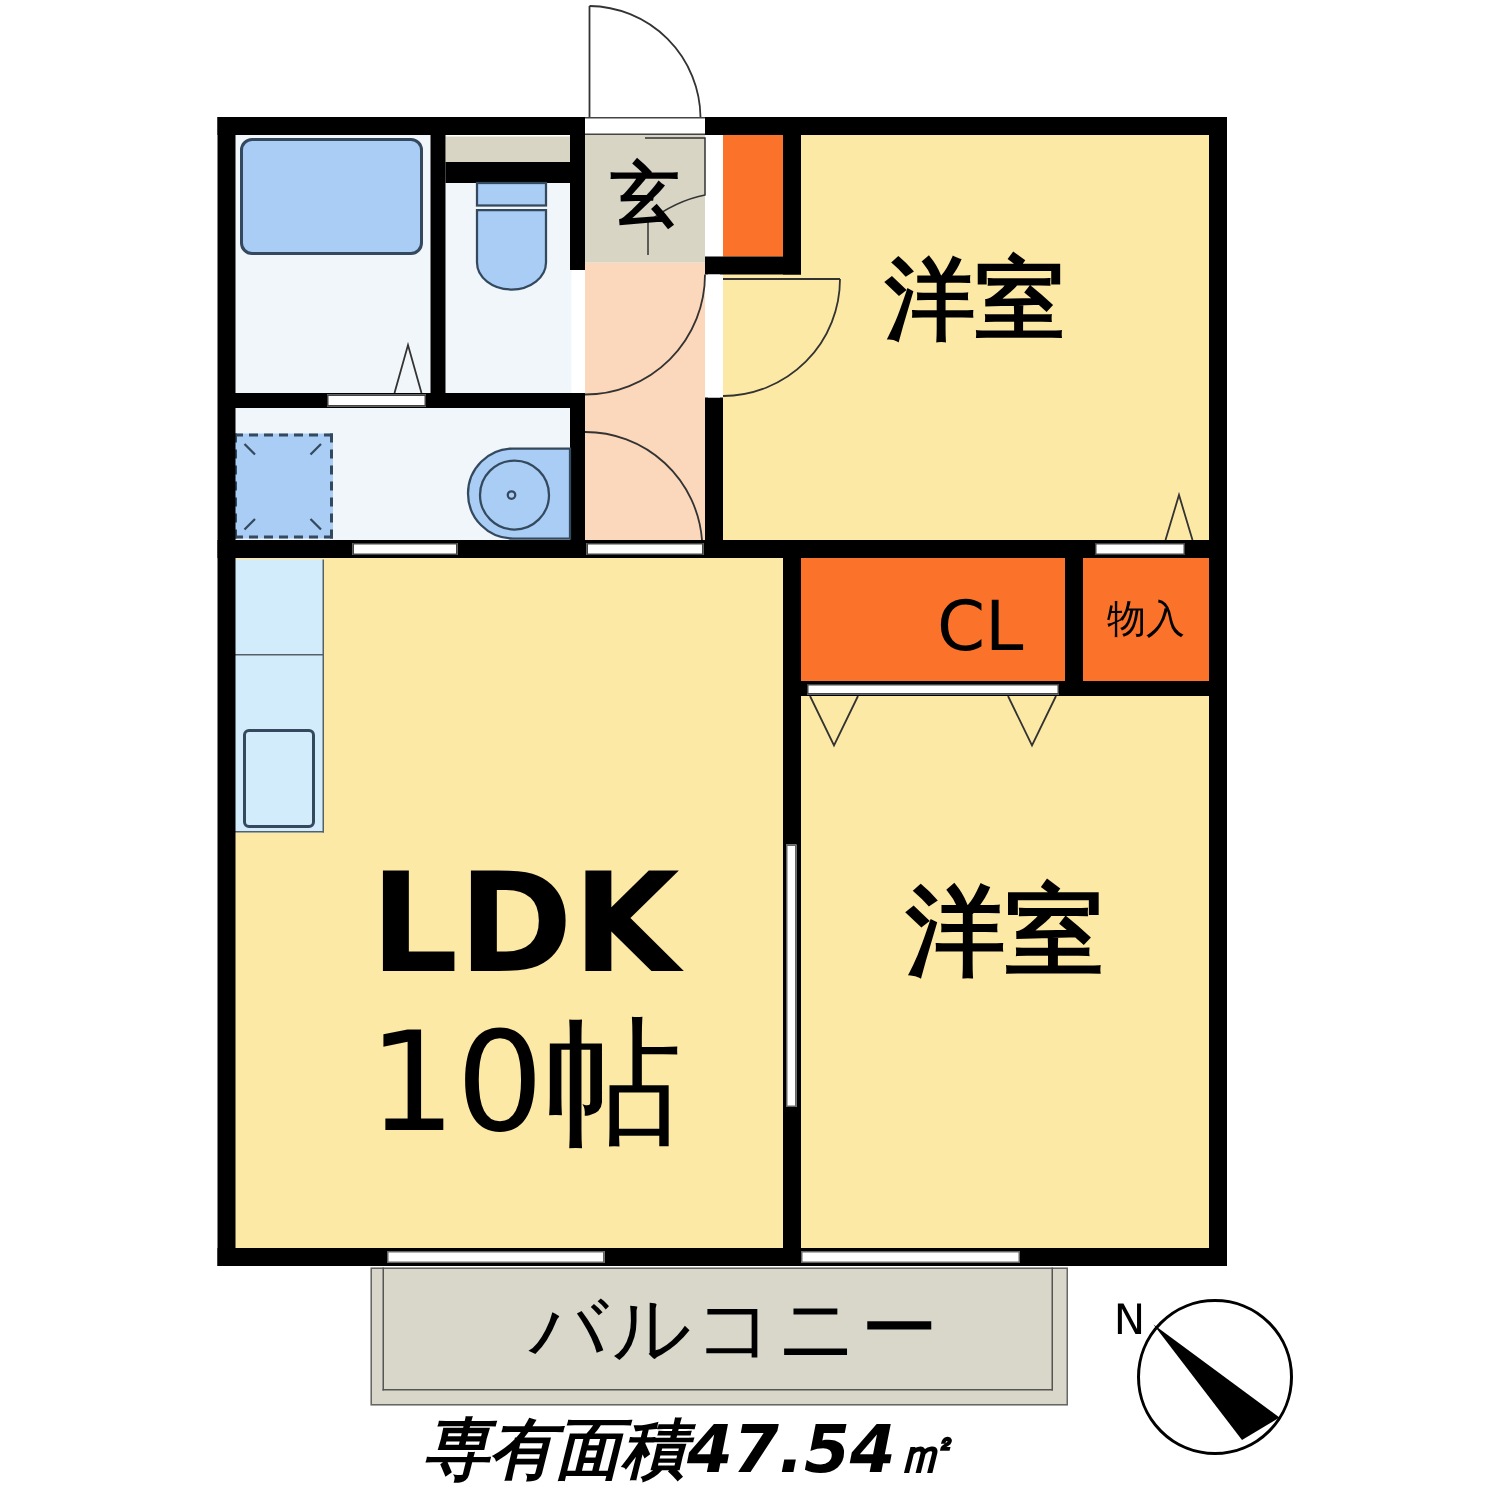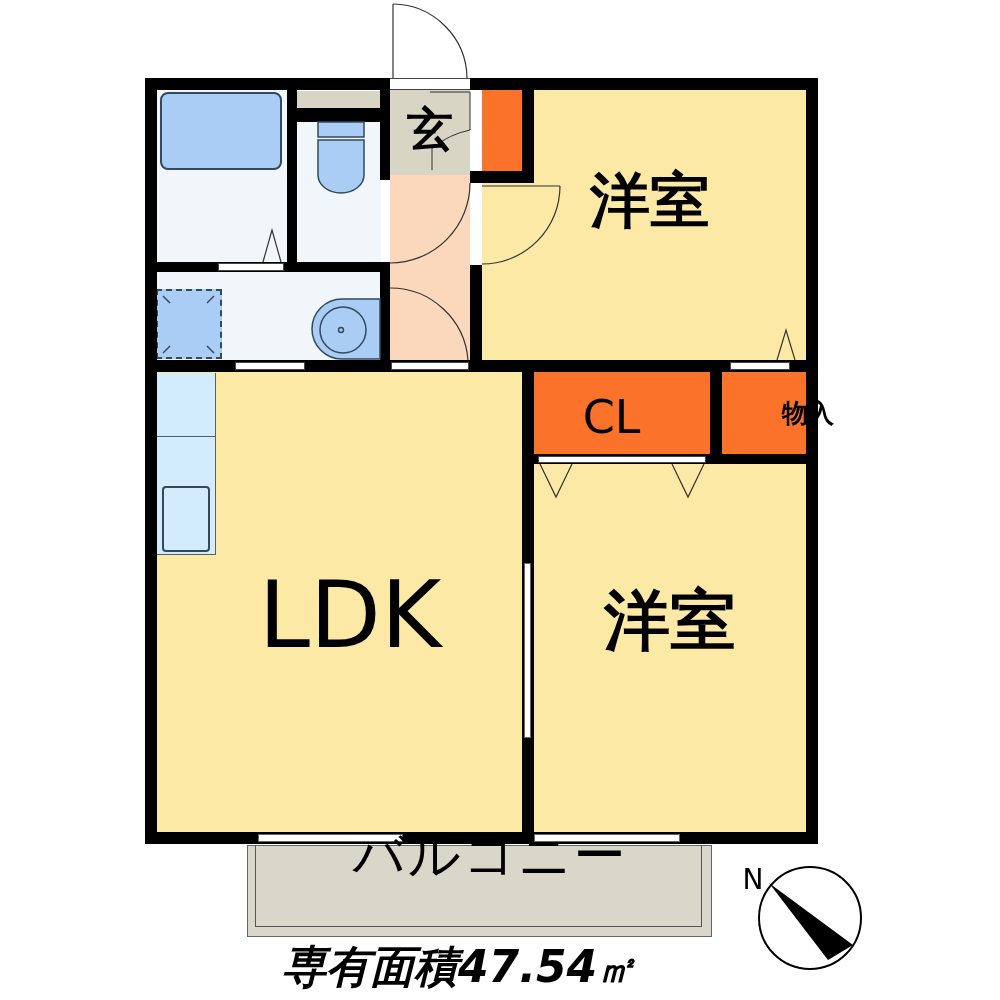--- a/index.html
+++ b/index.html
@@ -118,30 +118,31 @@
     <path d="M769 883 L853 945 L828 960 Z" fill="#000"></path>
   </g>
 </svg>
 
 <div class="label" style="left:398px;top:106px;width:64px;font-size:46px;">玄</div>
 
 <div class="label" style="left:520px;top:170px;width:260px;font-size:60px;">
   <div style="margin-bottom:14px;">洋室</div>
 </div>
 
-<div class="label" style="left:523px;top:394px;width:177px;font-size:46px;font-weight:normal;">CL</div>
-<div class="label" style="left:722px;top:400px;width:84px;font-size:26px;font-weight:bold;margin-left:44px;">物入</div>
+<div class="label" style="left:565px;top:394px;width:177px;font-size:46px;font-weight:normal;">CL</div>
+<div class="label" style="left:722px;top:400px;width:84px;font-size:26px;font-weight:normal;">物入</div>
 
 <div class="label" style="left:200px;top:570px;width:300px;font-size:92px;font-weight:normal;">
-  <div style="margin-bottom:14px;">LDK</div>
+  <div style="margin-bottom:14px;font-weight:bold;">LDK</div>
+  <div>10帖</div>
 </div>
 
 <div class="label" style="left:545px;top:588px;width:250px;font-size:66px;">
   <div style="margin-bottom:14px;">洋室</div>
 </div>
 
-<div class="label" style="left:300px;top:829px;width:380px;font-size:52px;font-weight:normal;letter-spacing:2px;">バルコニー</div>
+<div class="label" style="left:300px;top:860px;width:380px;font-size:52px;font-weight:normal;letter-spacing:2px;">バルコニー</div>
 
 <div class="label" style="left:282px;top:945px;width:420px;font-size:44px;text-align:left;white-space:nowrap;font-style:italic;">
   <span>専有面積</span><span>47.54</span><span style="font-size:38px;">㎡</span>
 </div>
 
 <div class="label" style="left:738px;top:866px;width:30px;font-size:28px;font-weight:normal;">N</div>
 
 </body></html>

